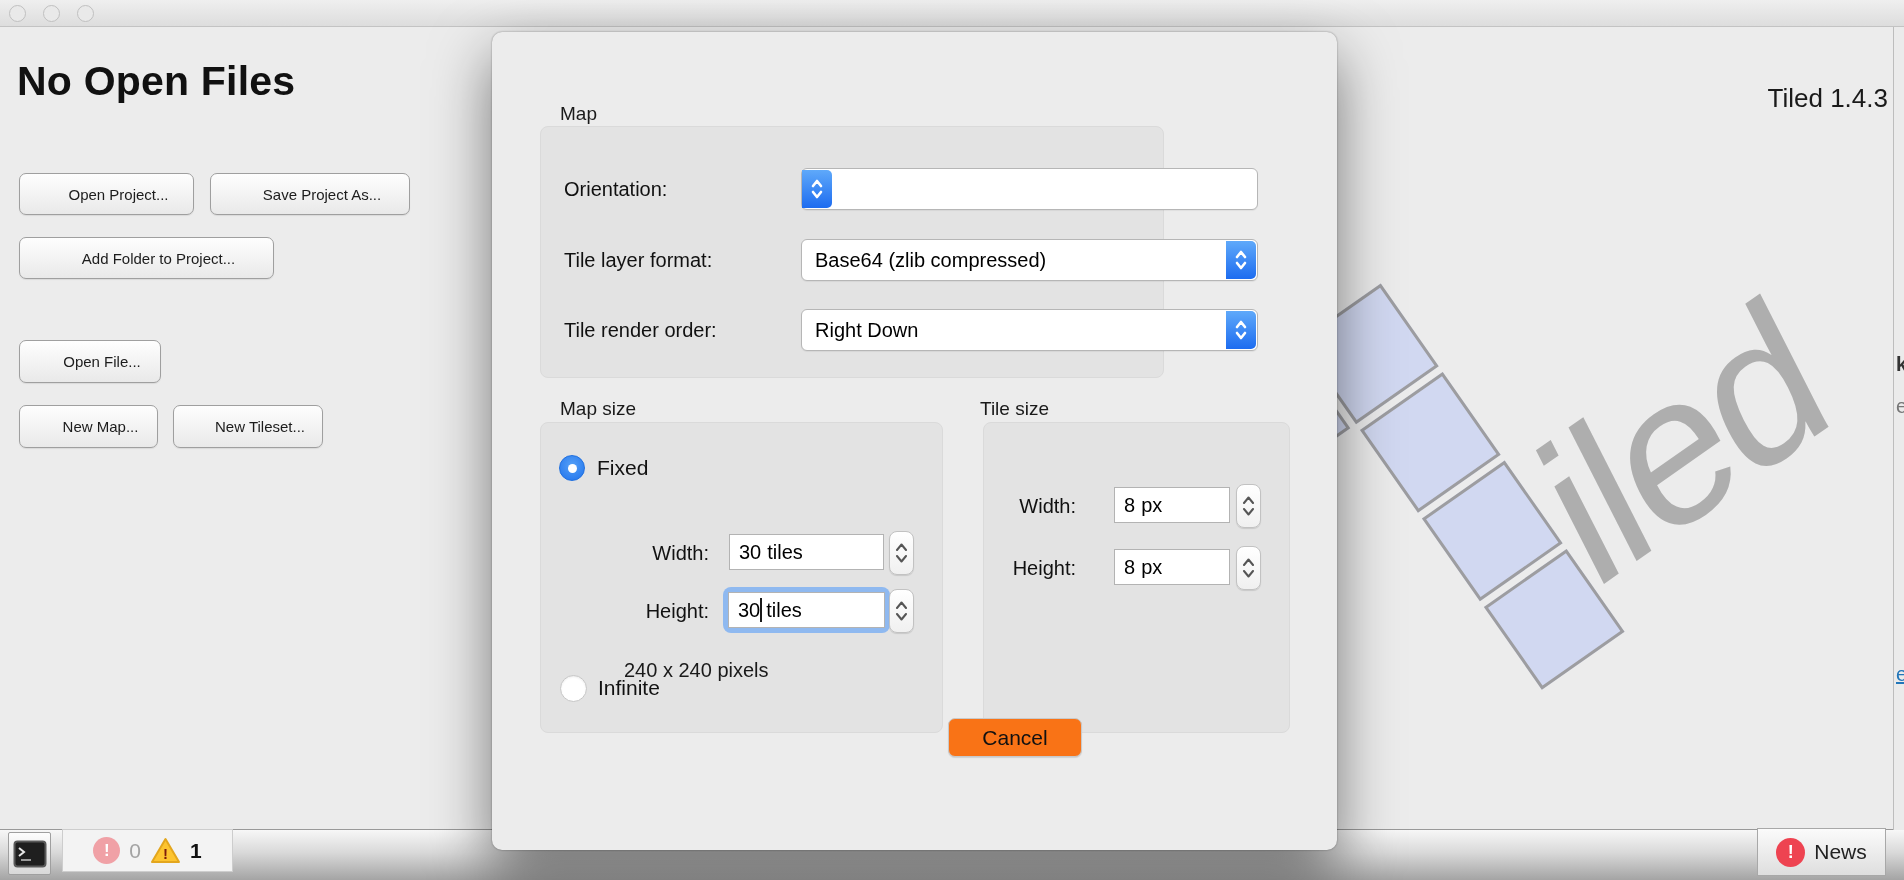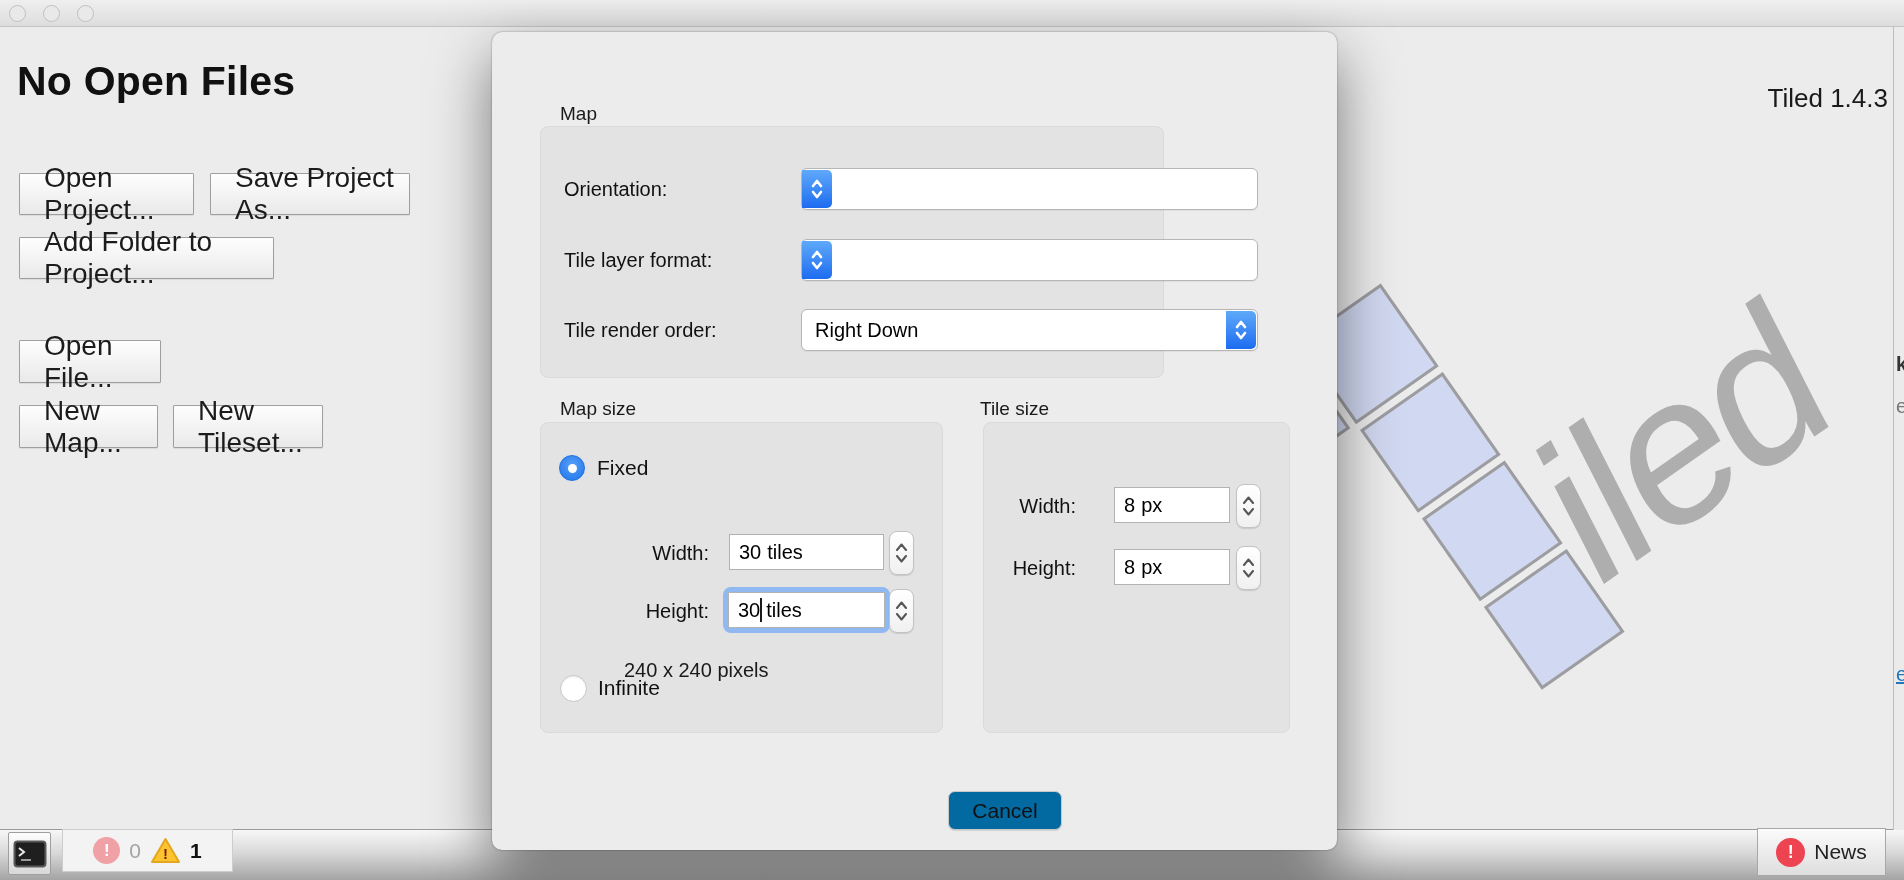--- a/index.html
+++ b/index.html
@@ -26,22 +26,22 @@
   
   .heading { left:17px; top:58px; font-size:41px; font-weight:600; color:#111; letter-spacing:.2px; }
   .version { left:1588px; top:83px; width:300px; text-align:right; font-size:26px; color:#1a1a1a; }
 
   
   .pushbtn {
     display:flex; align-items:center; justify-content:center;
     height:42px;
     background:linear-gradient(#fefefe,#e9e9e9);
     border:1px solid #9f9f9f;
-    border-radius:1px;
-    font-size:28px; color:#1c1c1c;
+    border-radius:7px;
+    font-size:15px; color:#1c1c1c;
     box-shadow:0 1px 1px rgba(0,0,0,.08);
     cursor:default;
     padding-left:24px;
   }
 
   
   .logo { left:1360px; top:430px; width:0; height:0; transform:rotate(-35deg); z-index:1; }
   .logo-tile {
     position:absolute; width:101px; height:101px;
     background:rgba(202,211,242,.8);
@@ -158,21 +158,21 @@
     display:flex; flex-direction:column; align-items:center; justify-content:center; gap:4px;
   }
 
   .pixels-text { position:absolute; font-size:20px; color:#1a1a1a; }
 
   .dlg-btn {
     position:absolute; height:39px; border-radius:7px;
     display:flex; align-items:center; justify-content:center;
     font-size:21px;
   }
-  .btn-cancel { left:456px; top:759px; width:114px; background:#0369a1; border:1px solid #c9c9c9; color:#111;
+  .btn-cancel { left:456px; top:686px; width:134px; background:#f97316; border:1px solid #c9c9c9; color:#111;
     box-shadow:0 1px 1px rgba(0,0,0,.12); }
   .btn-save { left:621px; top:730px; width:176px; background:linear-gradient(#4ba0fa,#1c66ee); color:#0a0a14;
     box-shadow:0 1px 2px rgba(0,0,0,.2); }
 </style>
 </head>
 <body>
 
 <div class="abs main-titlebar">
   <div class="abs tl inactive" style="left:9px;"></div>
   <div class="abs tl inactive" style="left:43px;"></div>
@@ -239,20 +239,21 @@
       <div class="combo-cap">
         <svg width="14" height="24" viewBox="0 0 14 24">
             <path d="M3 9 L7 4 L11 9" fill="none" stroke="#fff" stroke-width="2.6" stroke-linecap="round" stroke-linejoin="round"></path>
             <path d="M3 15 L7 20 L11 15" fill="none" stroke="#fff" stroke-width="2.6" stroke-linecap="round" stroke-linejoin="round"></path>
           </svg>
       </div>
     </div>
 
     <div class="form-label" style="left:23px;top:122px;">Tile layer format:</div>
     <div class="combo" style="left:260px;top:112px;">
+      <div class="combo-text">Base64 (zlib compressed)</div>
       <div class="combo-cap">
         <svg width="14" height="24" viewBox="0 0 14 24">
             <path d="M3 9 L7 4 L11 9" fill="none" stroke="#fff" stroke-width="2.6" stroke-linecap="round" stroke-linejoin="round"></path>
             <path d="M3 15 L7 20 L11 15" fill="none" stroke="#fff" stroke-width="2.6" stroke-linecap="round" stroke-linejoin="round"></path>
           </svg>
       </div>
     </div>
 
     <div class="form-label" style="left:23px;top:192px;">Tile render order:</div>
     <div class="combo" style="left:260px;top:182px;">

